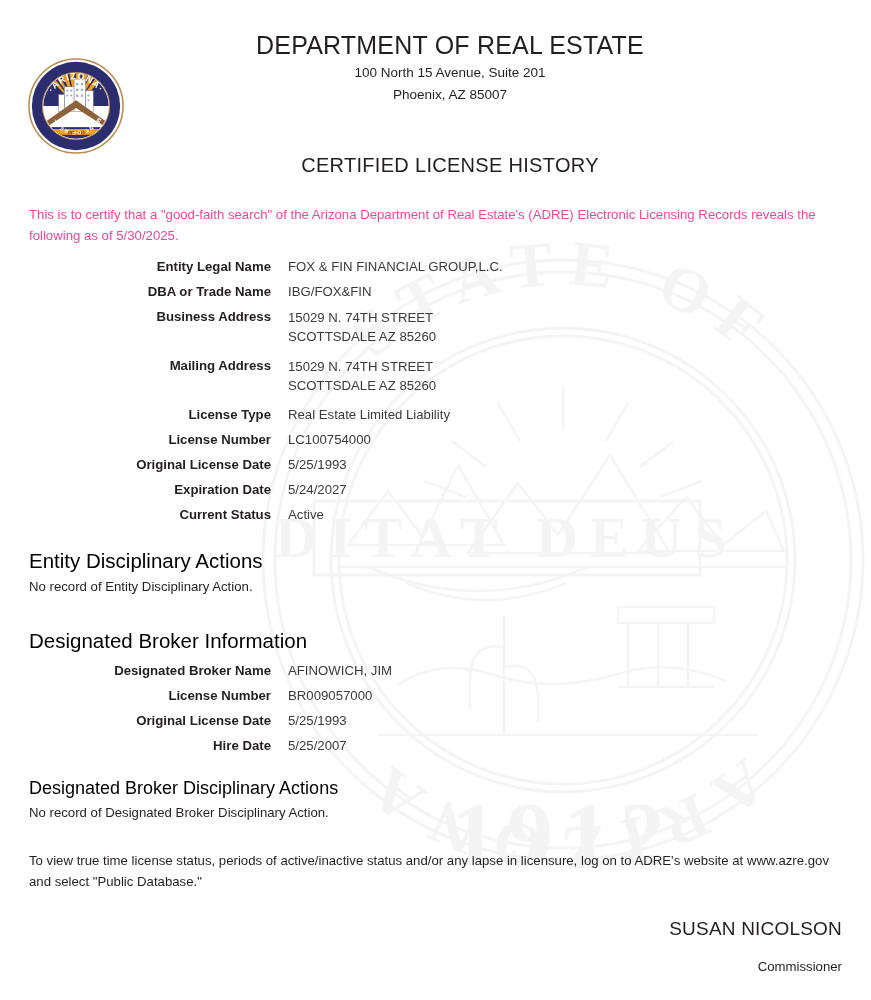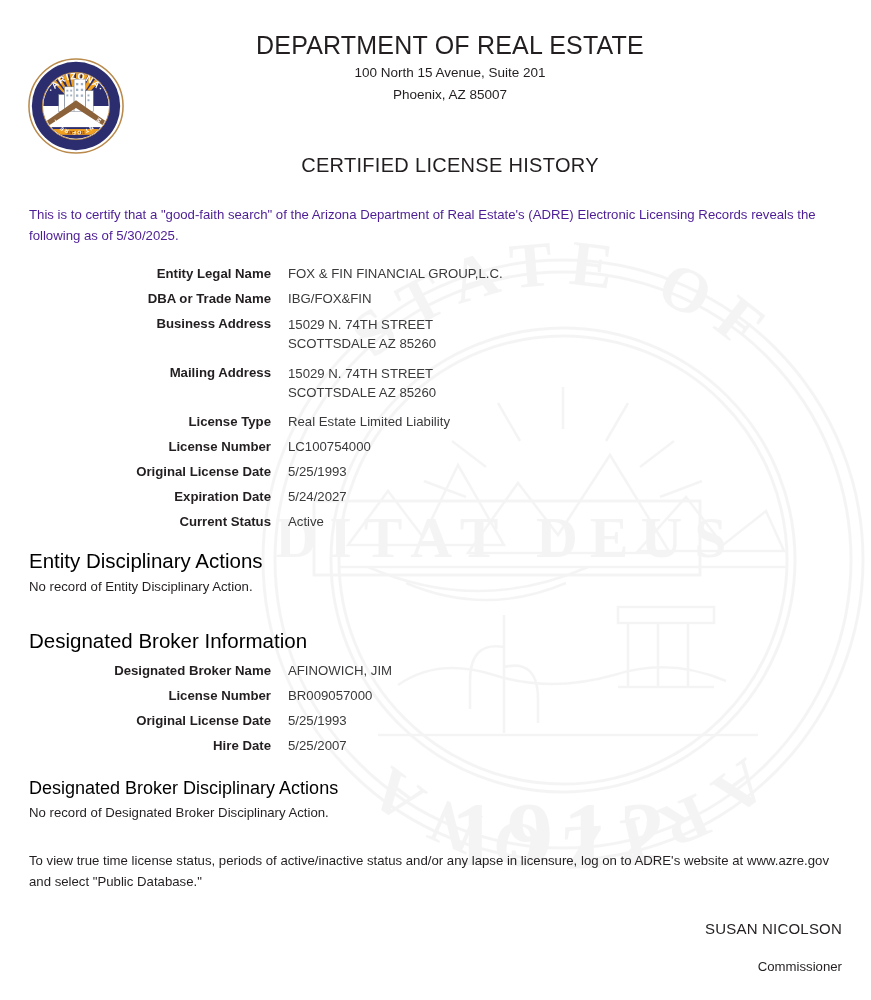--- a/index.html
+++ b/index.html
@@ -93,30 +93,30 @@
   }
 
   
   .certify {
     position: absolute;
     left: 29px;
     top: 204px;
     width: 812px;
     font-size: 13.2px;
     line-height: 21px;
-    color: #4c1d95;
+    color: #ec4899;
   }
 
   
   .fieldblock {
     position: absolute;
     left: 0;
     width: 871px;
   }
-  .fieldblock.entity  { top: 265px; }
+  .fieldblock.entity  { top: 258px; }
   .fieldblock.broker  { top: 662px; }
 
   .frow {
     display: flex;
     align-items: flex-start;
     margin-bottom: 7px;
   }
   .frow .flabel {
     width: 288px;
     text-align: right;
@@ -174,21 +174,21 @@
   }
 
   
   .signature {
     position: absolute;
     right: 29px;
     top: 918px;
     text-align: right;
   }
   .signature .signame {
-    font-size: 15px;
+    font-size: 19px;
     line-height: 22px;
     color: #231f20;
     letter-spacing: 0.2px;
   }
   .signature .sigtitle {
     font-size: 13.2px;
     line-height: 22px;
     color: #231f20;
     margin-top: 16px;
   }

